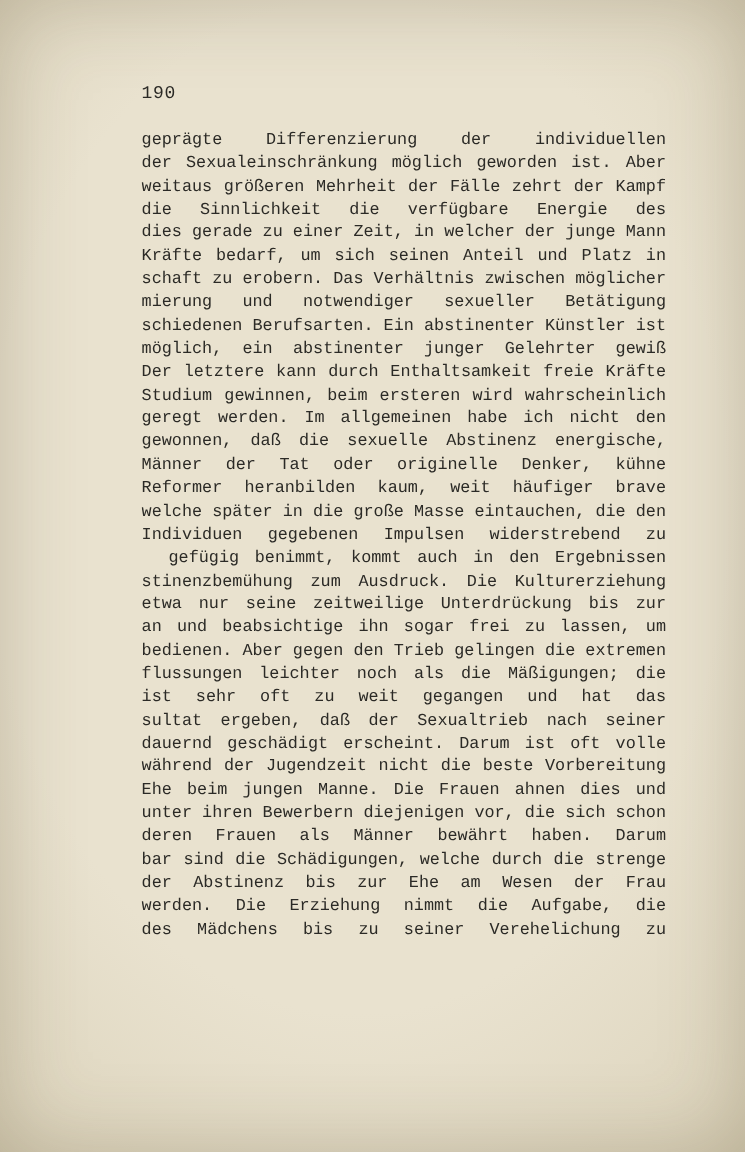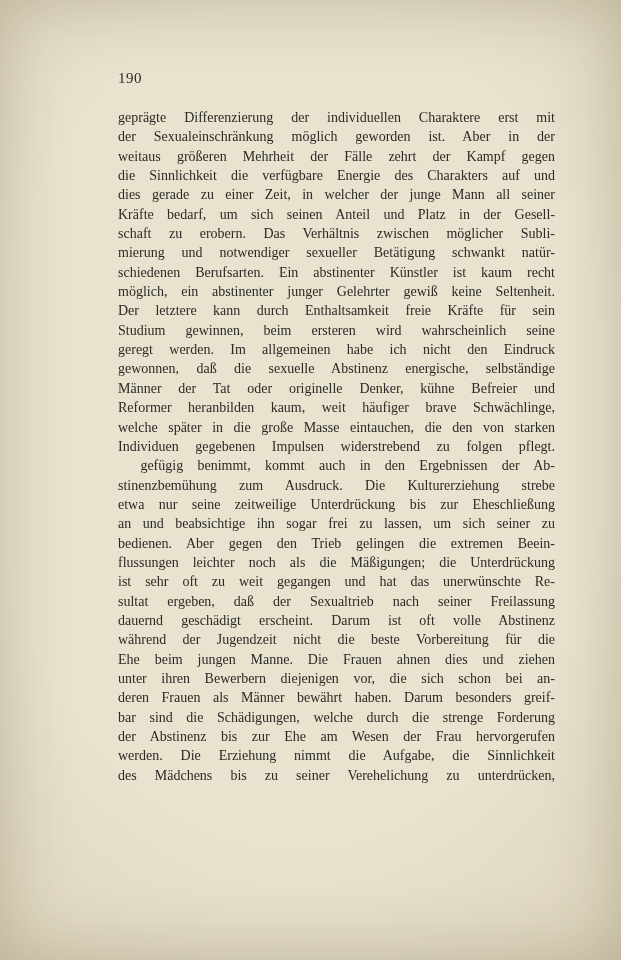--- a/index.html
+++ b/index.html
@@ -19,20 +19,21 @@
     color: var(--ink);
   }
   .scan {
     position: relative;
     width: 621px;
     height: 960px;
     background: radial-gradient(ellipse 90% 80% at 48% 44%, var(--paper) 55%, var(--paper-edge) 100%);
     box-shadow: inset 0 0 70px rgba(95, 80, 48, 0.28);
     box-sizing: border-box;
     padding: 70px 66px 0 118px;
+    font-family: Liberation Mono, monospace;
   }
   .page-number {
     font-size: 15px;
     letter-spacing: 0.5px;
     margin-bottom: 21px;
   }
   .text-block {
     width: 437px;
   }
   .paragraph {

